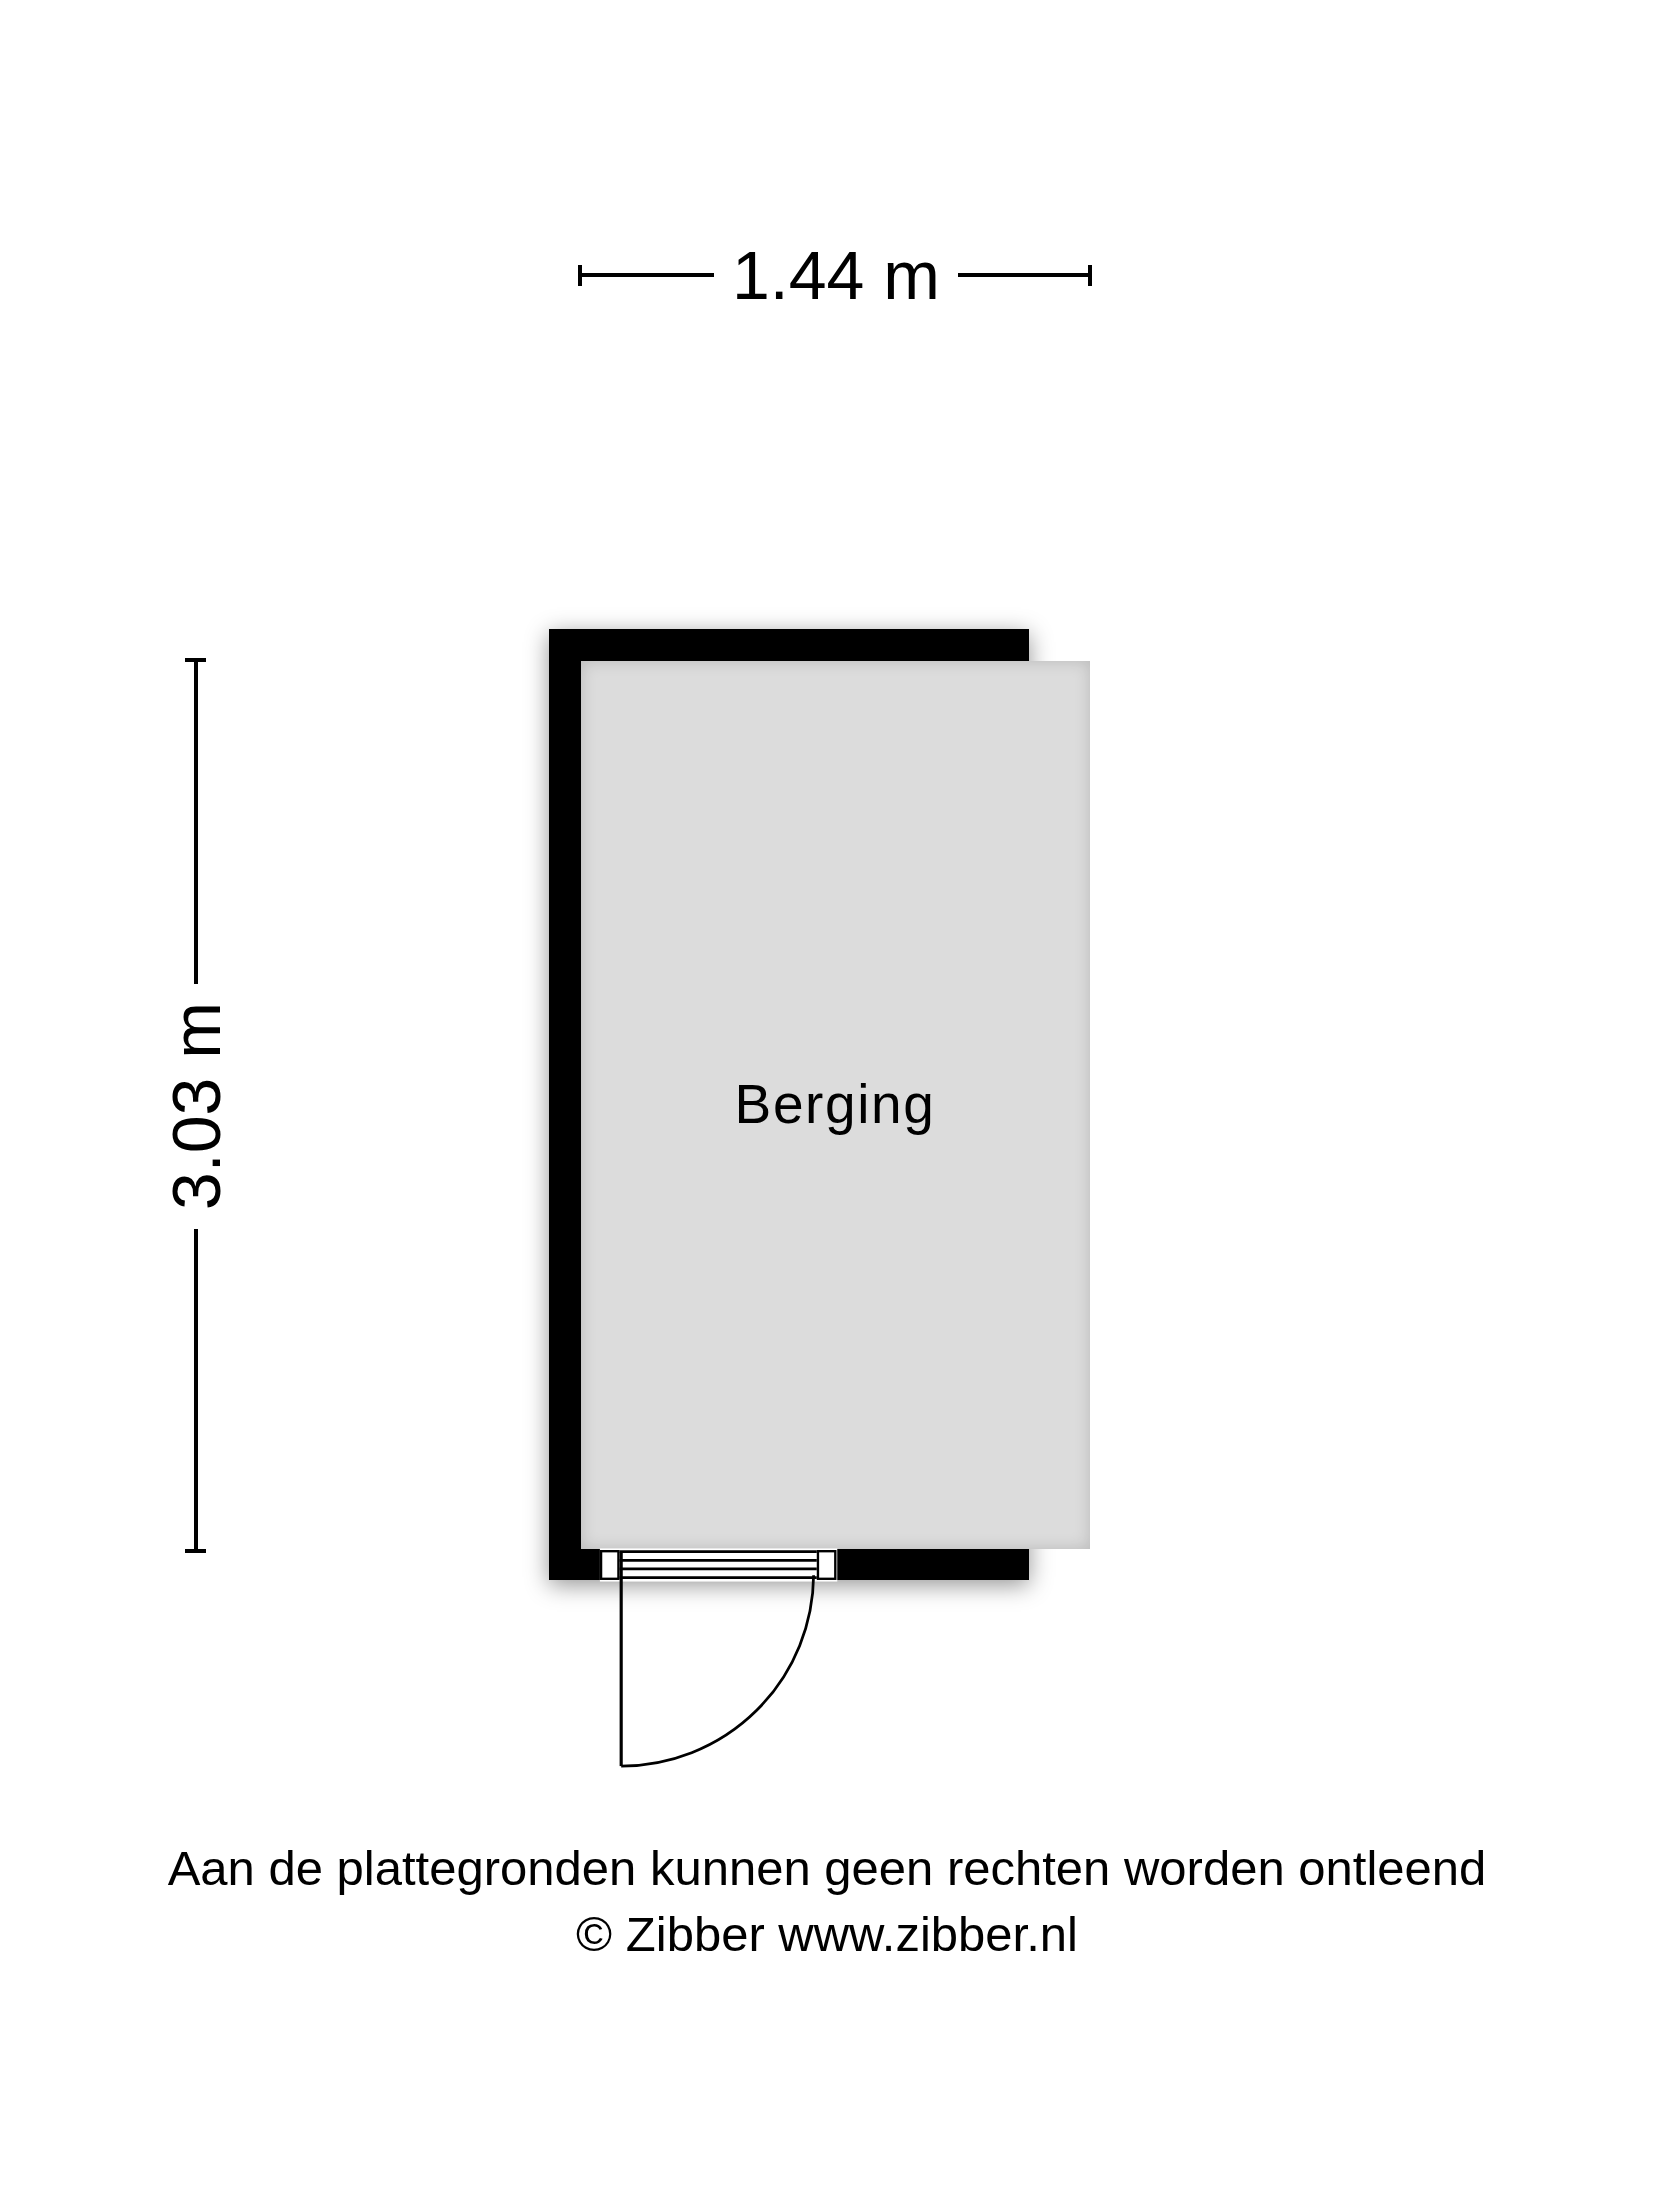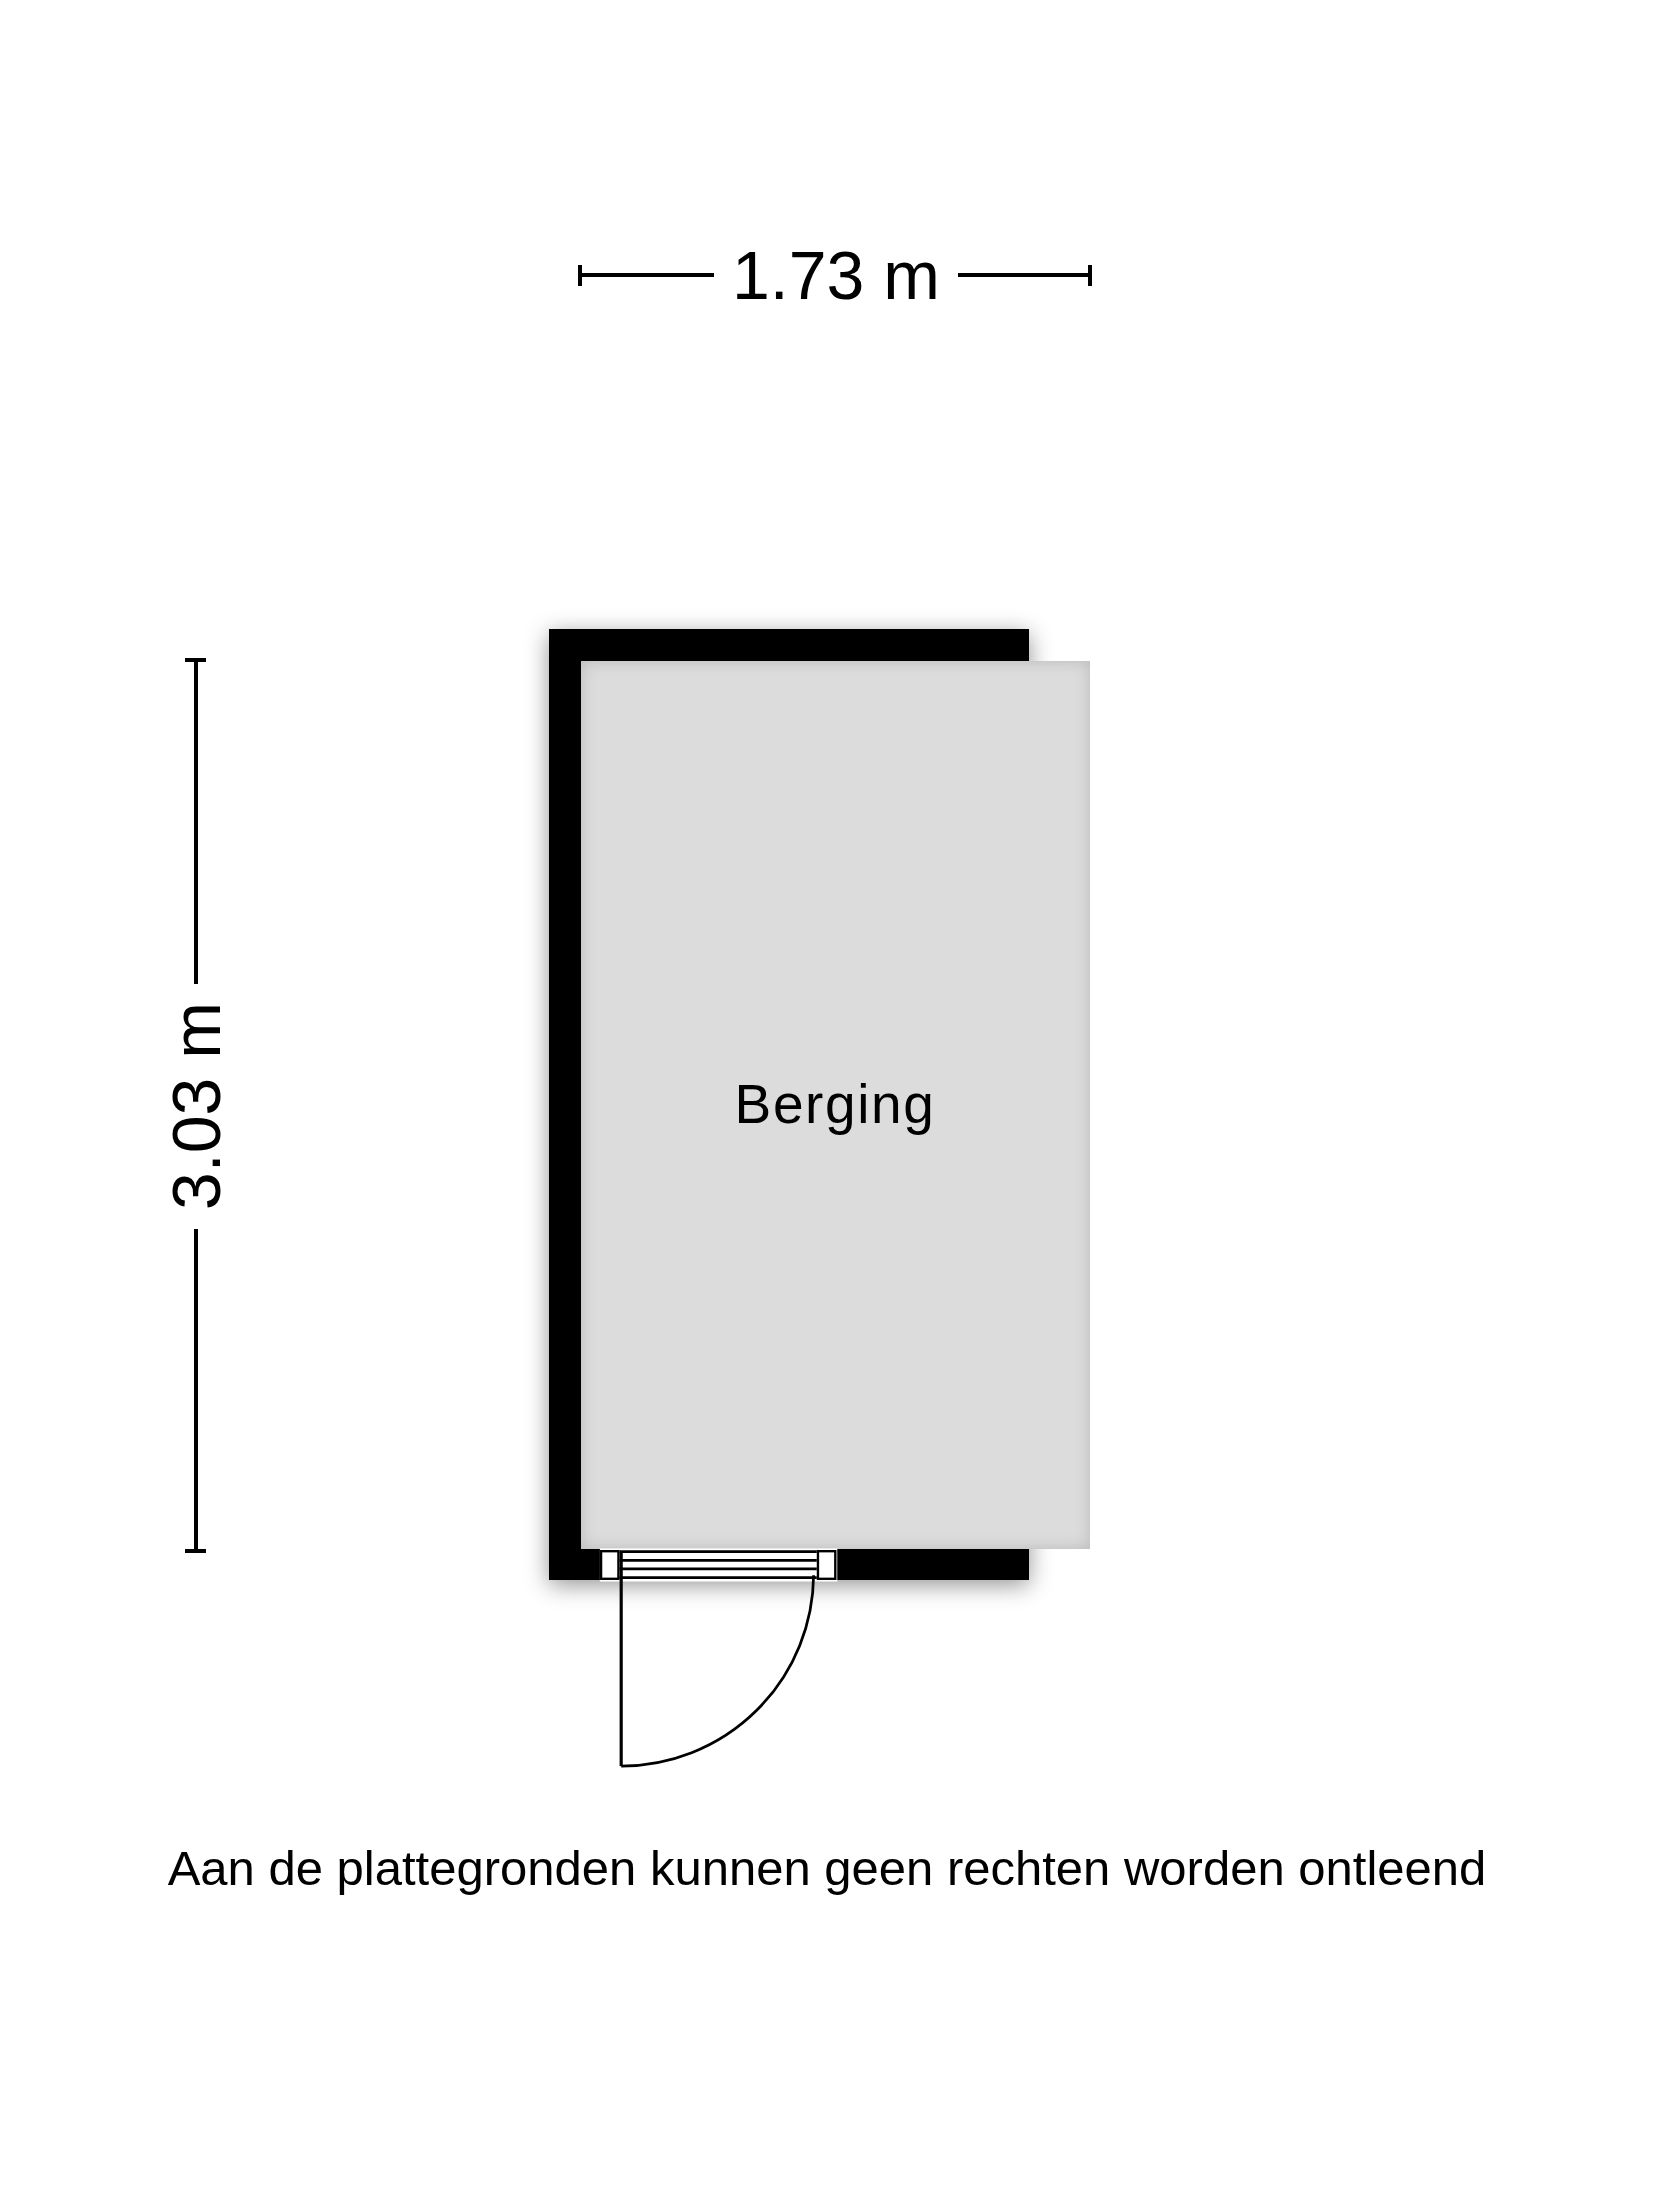--- a/index.html
+++ b/index.html
@@ -51,21 +51,21 @@
   }
   .footer div{white-space:nowrap;}
 </style>
 </head>
 <body>
 
 <div>
   <div class="abs dim-tick" style="left:578px;top:265px;width:3.9px;height:21px;"></div>
   <div class="abs dim-seg h" style="left:580px;top:273px;width:134px;"></div>
   <div class="abs dim-label-wrap" style="left:714px;top:196px;width:244px;height:158px;">
-    <span class="dim-label">1.73 m</span>
+    <span class="dim-label">1.44 m</span>
   </div>
   <div class="abs dim-seg h" style="left:958px;top:273px;width:132px;"></div>
   <div class="abs dim-tick" style="left:1088px;top:265px;width:3.9px;height:21px;"></div>
 </div>
 
 <div>
   <div class="abs dim-tick" style="left:185px;top:658px;width:21px;height:3.9px;"></div>
   <div class="abs dim-seg v" style="left:194px;top:659px;height:325px;"></div>
   <div class="abs dim-label-wrap" style="left:38px;top:988px;width:315px;height:236px;">
     <span class="dim-label rot-ccw">3.03 m</span>
@@ -94,14 +94,15 @@
   <rect x="763.5" y="1969.5" width="22" height="35" fill="#ffffff" stroke="#000000" stroke-width="3"></rect>
   <rect x="1038.5" y="1969.5" width="22" height="35" fill="#ffffff" stroke="#000000" stroke-width="3"></rect>
 
   <line x1="789" y1="1970" x2="789" y2="2242" stroke="#000000" stroke-width="4"></line>
 
   <path d="M 789 2242 A 244 244 0 0 0 1033 2000" fill="none" stroke="#000000" stroke-width="3.5"></path>
 </svg>
 
 <div class="abs footer">
   <div>Aan de plattegronden kunnen geen rechten worden ontleend</div>
+  <div>© Zibber www.zibber.nl</div>
 </div>
 
 
 </body></html>

